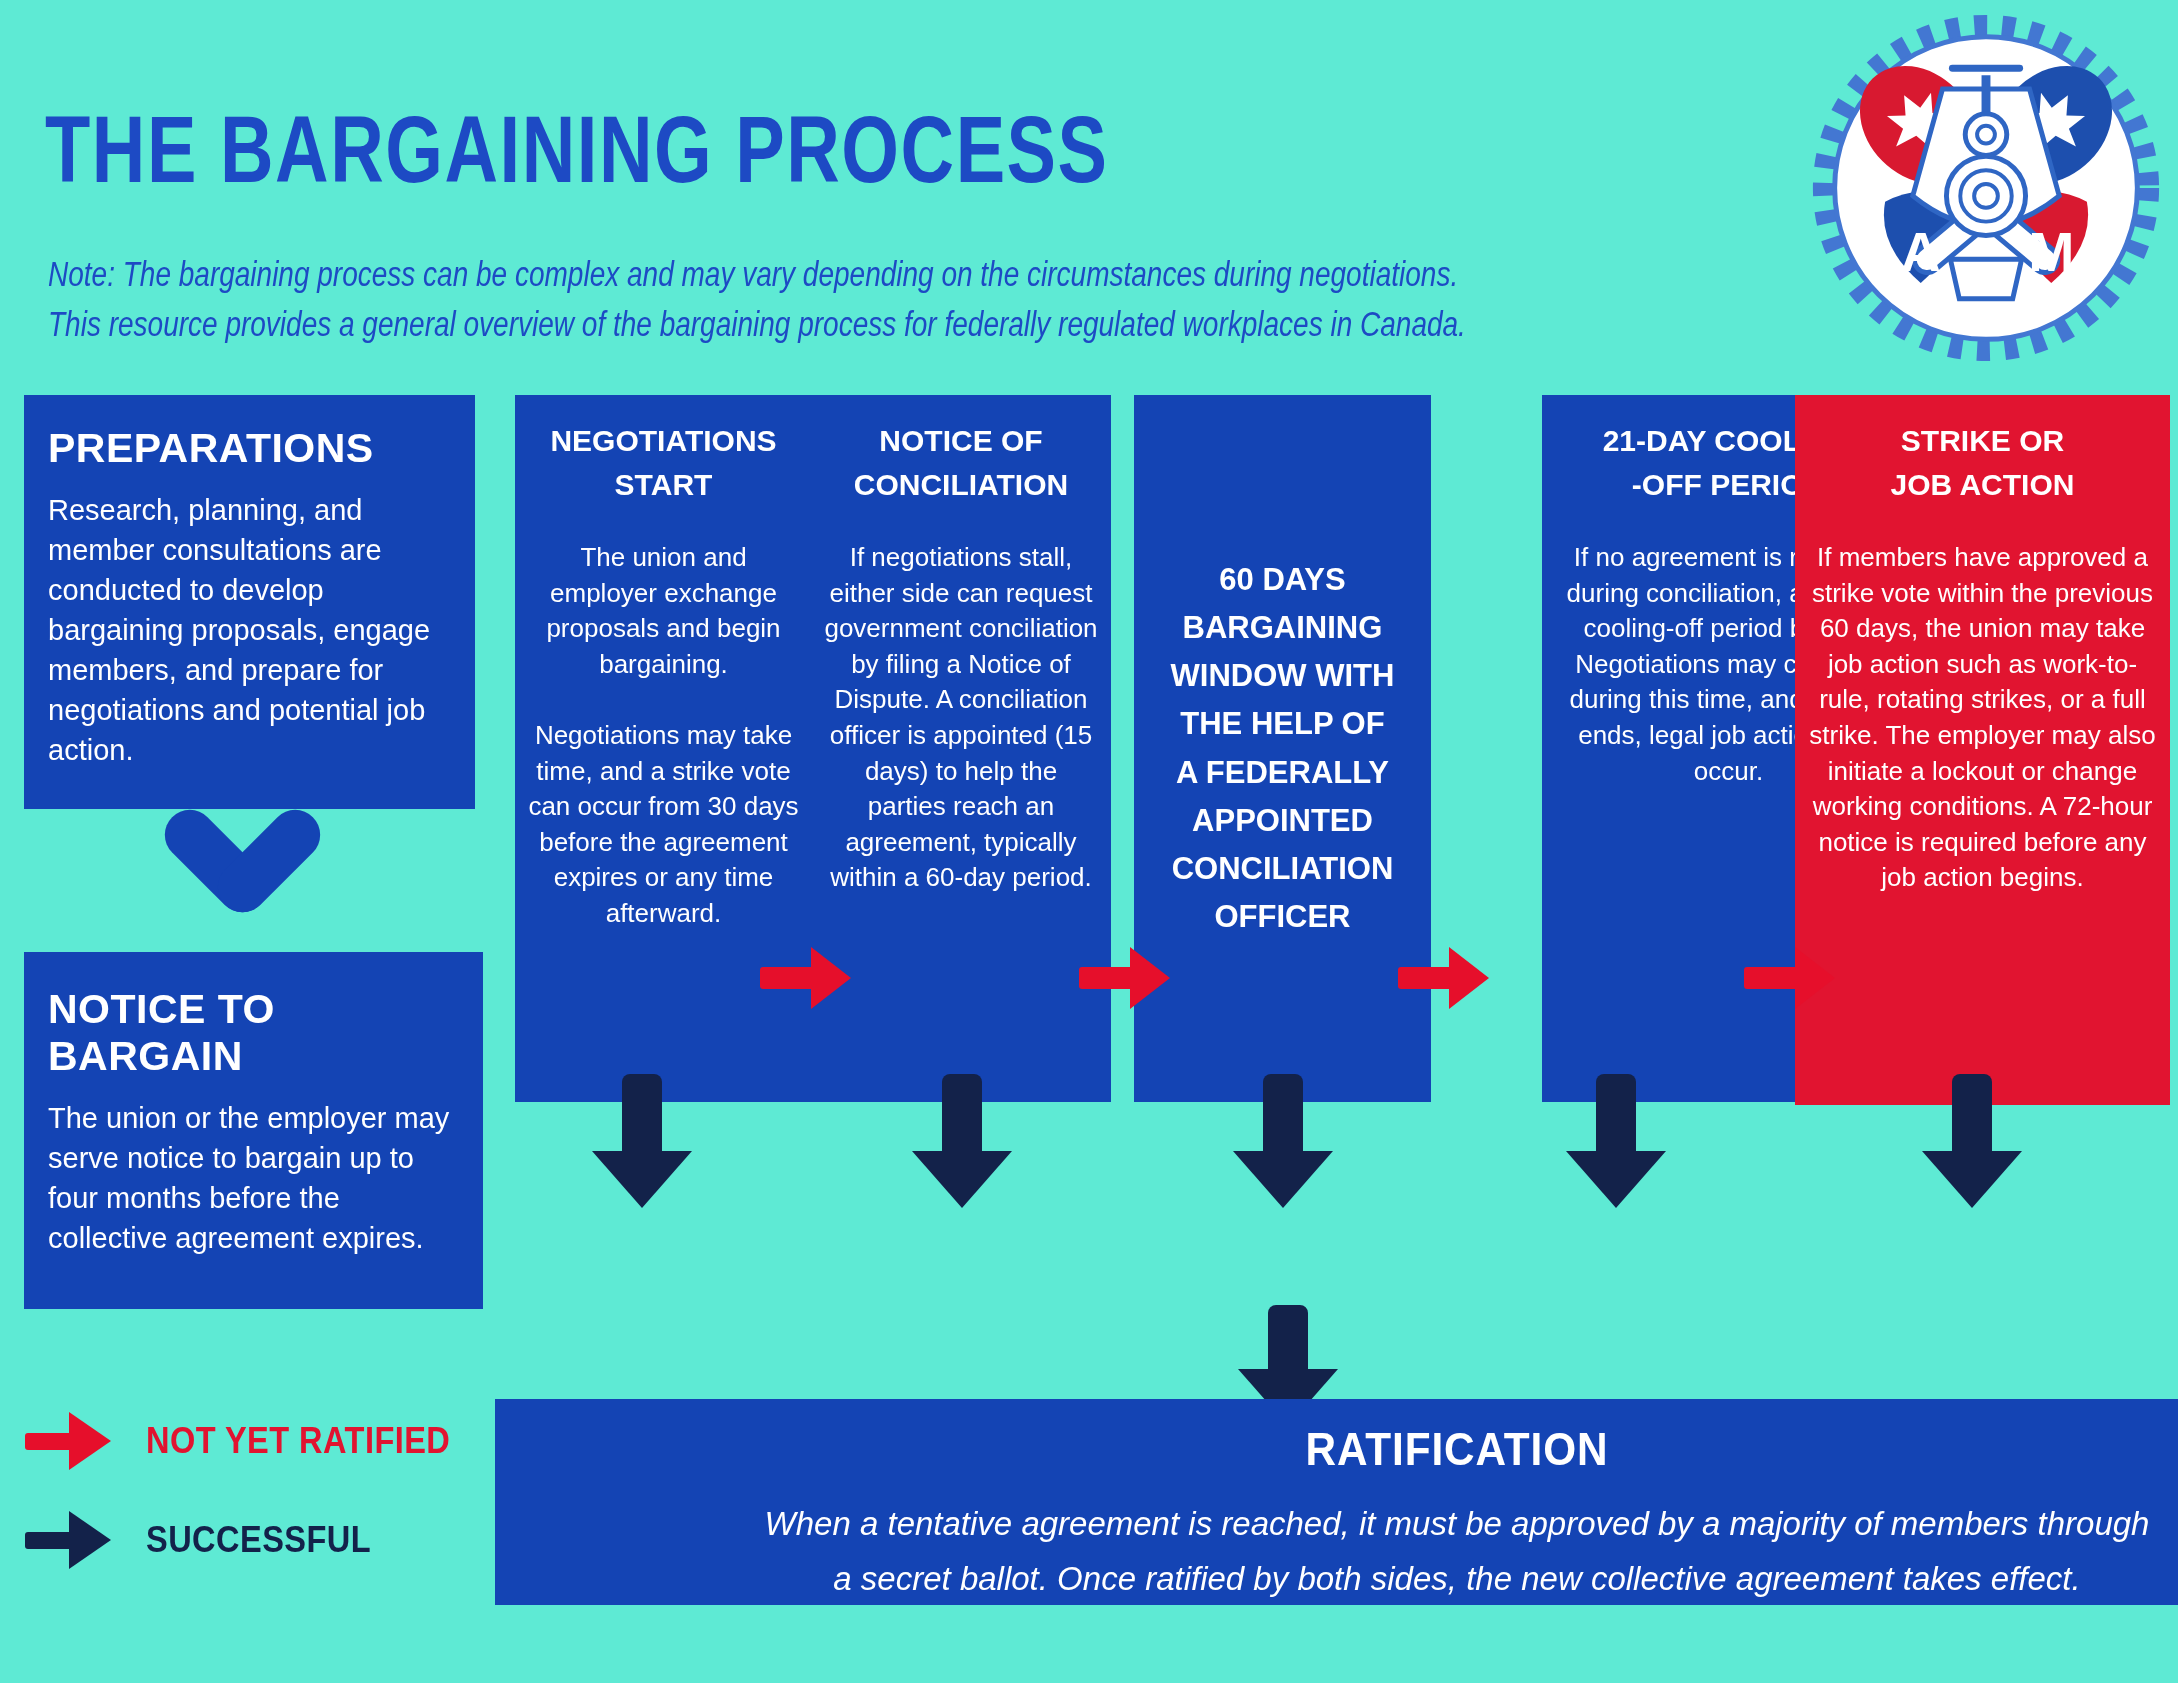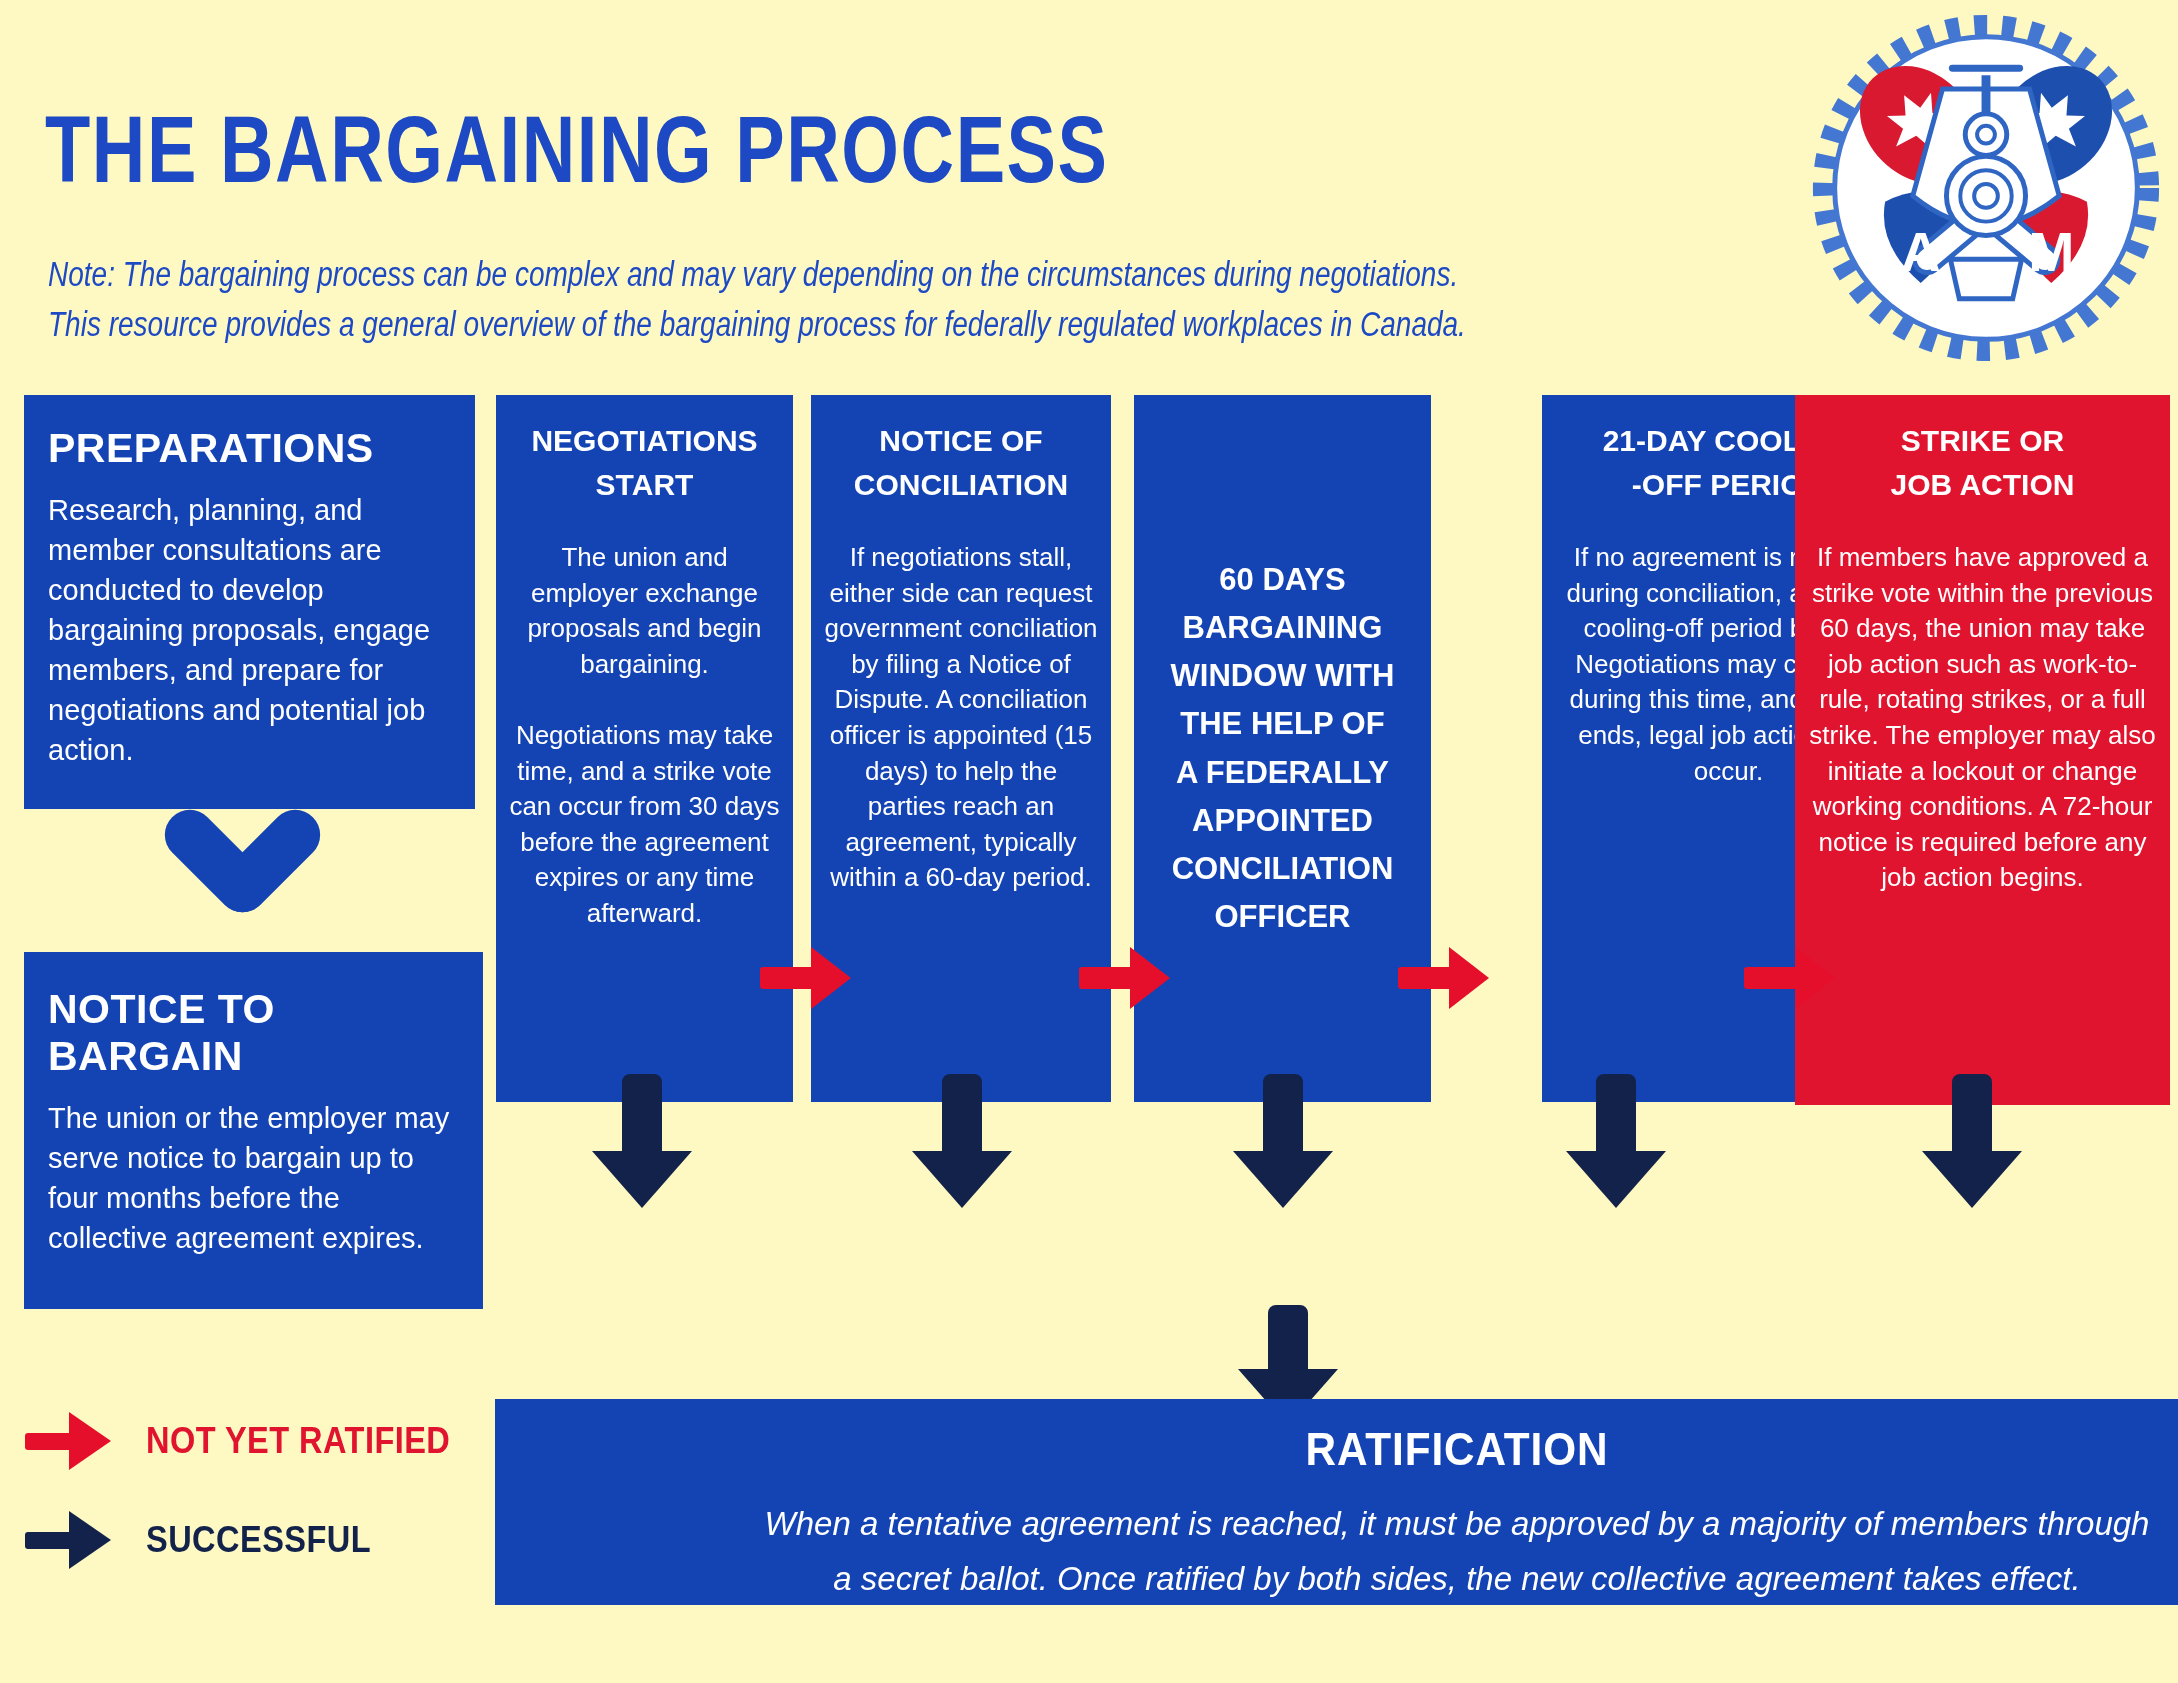--- a/index.html
+++ b/index.html
@@ -1,17 +1,17 @@
 <!DOCTYPE html>
 <html><head>
 <meta charset="utf-8">
 <style>
   html,body{margin:0;padding:0;}
   body{font-family:"Liberation Sans","DejaVu Sans",sans-serif;background:#d9e0e2;}
-  .canvas{position:relative;width:2178px;height:1683px;background:#fef9c3;overflow:hidden;}
+  .canvas{position:relative;width:2178px;height:1683px;background:#5eead4;overflow:hidden;}
 
   
   .page-title{
     position:absolute;left:45px;top:95px;margin:0;
     font-size:95px;font-weight:bold;color:#1d4ac4;letter-spacing:2px;
     transform:scaleX(0.78);transform-origin:left top;white-space:nowrap;
   }
   .note{
     position:absolute;left:48px;top:249px;margin:0;
     font-size:35px;font-style:italic;font-weight:500;color:#1d4ac4;line-height:50px;
@@ -24,21 +24,21 @@
   .box.red{background:#e11430;}
   .col{top:395px;height:707px;text-align:center;padding:24px 12px;}
   .col-title{font-size:30px;font-weight:bold;line-height:1.45;margin:0 0 34px 0;white-space:pre-line;}
   .col-body{font-size:26px;line-height:1.37;margin:0;white-space:pre-line;}
 
   .prep{left:24px;top:395px;width:451px;height:414px;padding:30px 24px;text-align:left;}
   .ntb{left:24px;top:952px;width:459px;height:357px;padding:34px 24px;text-align:left;}
   .big-title{font-size:41px;font-weight:bold;margin:0 0 18px 0;letter-spacing:0.5px;}
   .left-body{font-size:29px;line-height:1.38;margin:0;}
 
-  .c2{left:496px;width:297px;}
+  .c2{left:515px;width:297px;}
   .c3{left:811px;width:300px;}
   .c4{left:1134px;width:297px;display:flex;align-items:center;justify-content:center;}
   .c5{left:1494px;width:373px;margin-left:48px;}
   .c6{left:1795px;width:375px;height:710px;}
   .sixty{font-size:31px;font-weight:bold;line-height:1.55;white-space:pre-line;margin:0;}
 
   
   .tentative-bar{
     left:495px;top:1193px;width:1668px;height:117px;
     display:flex;align-items:center;justify-content:center;

